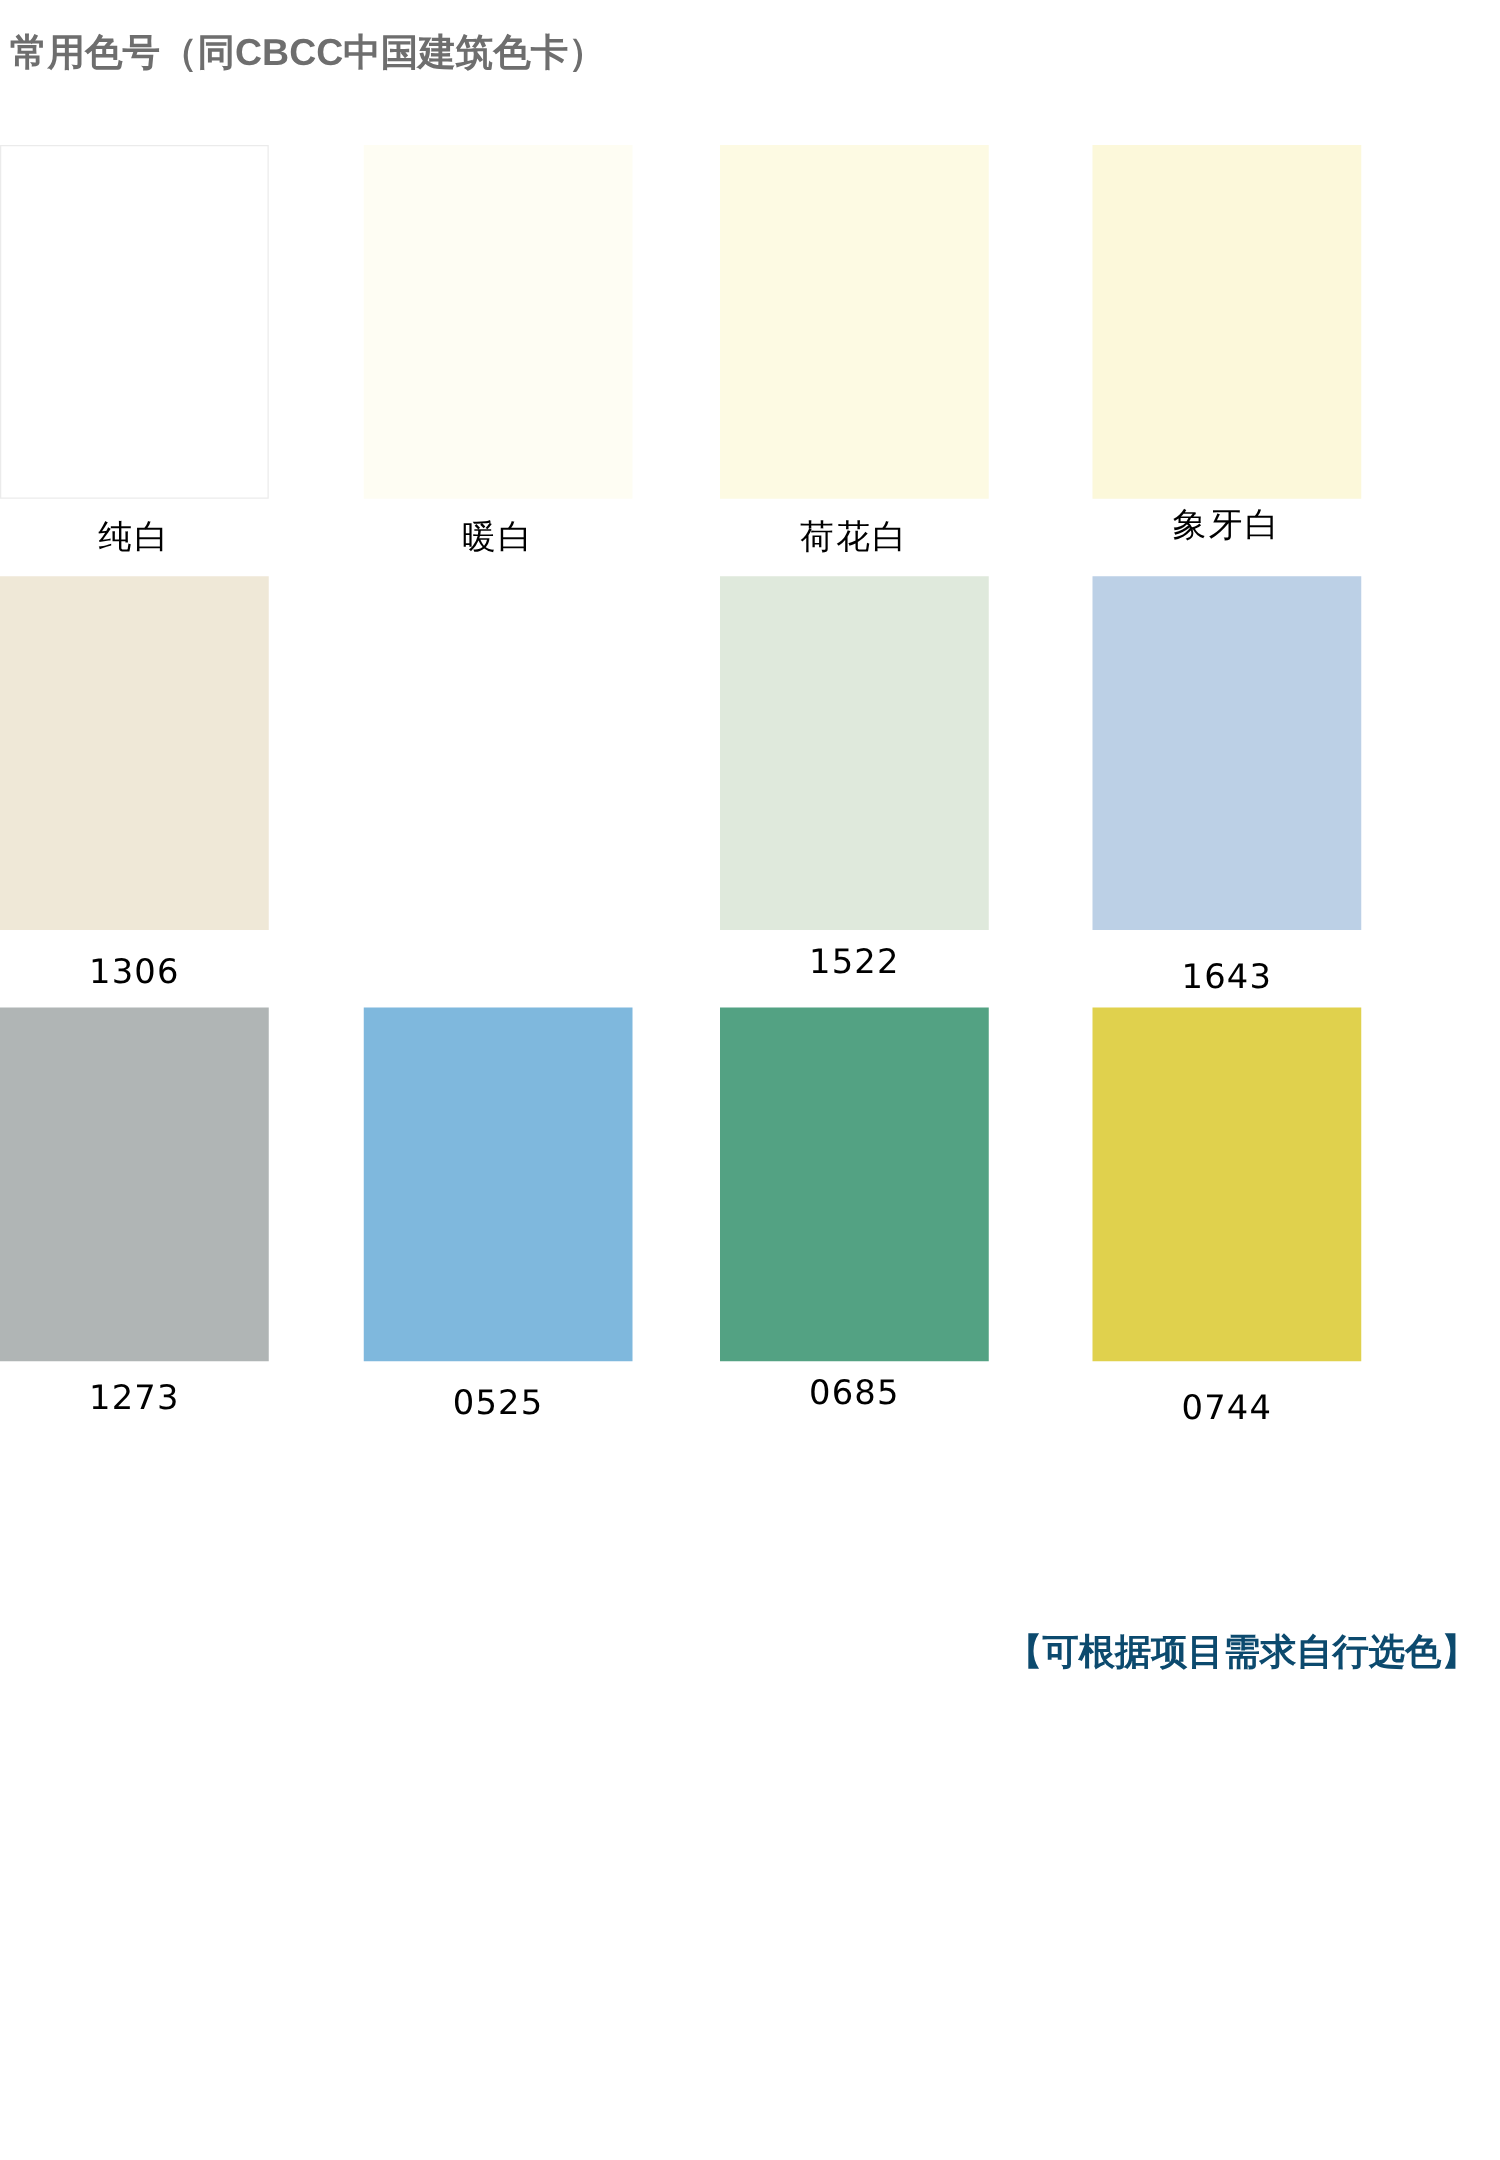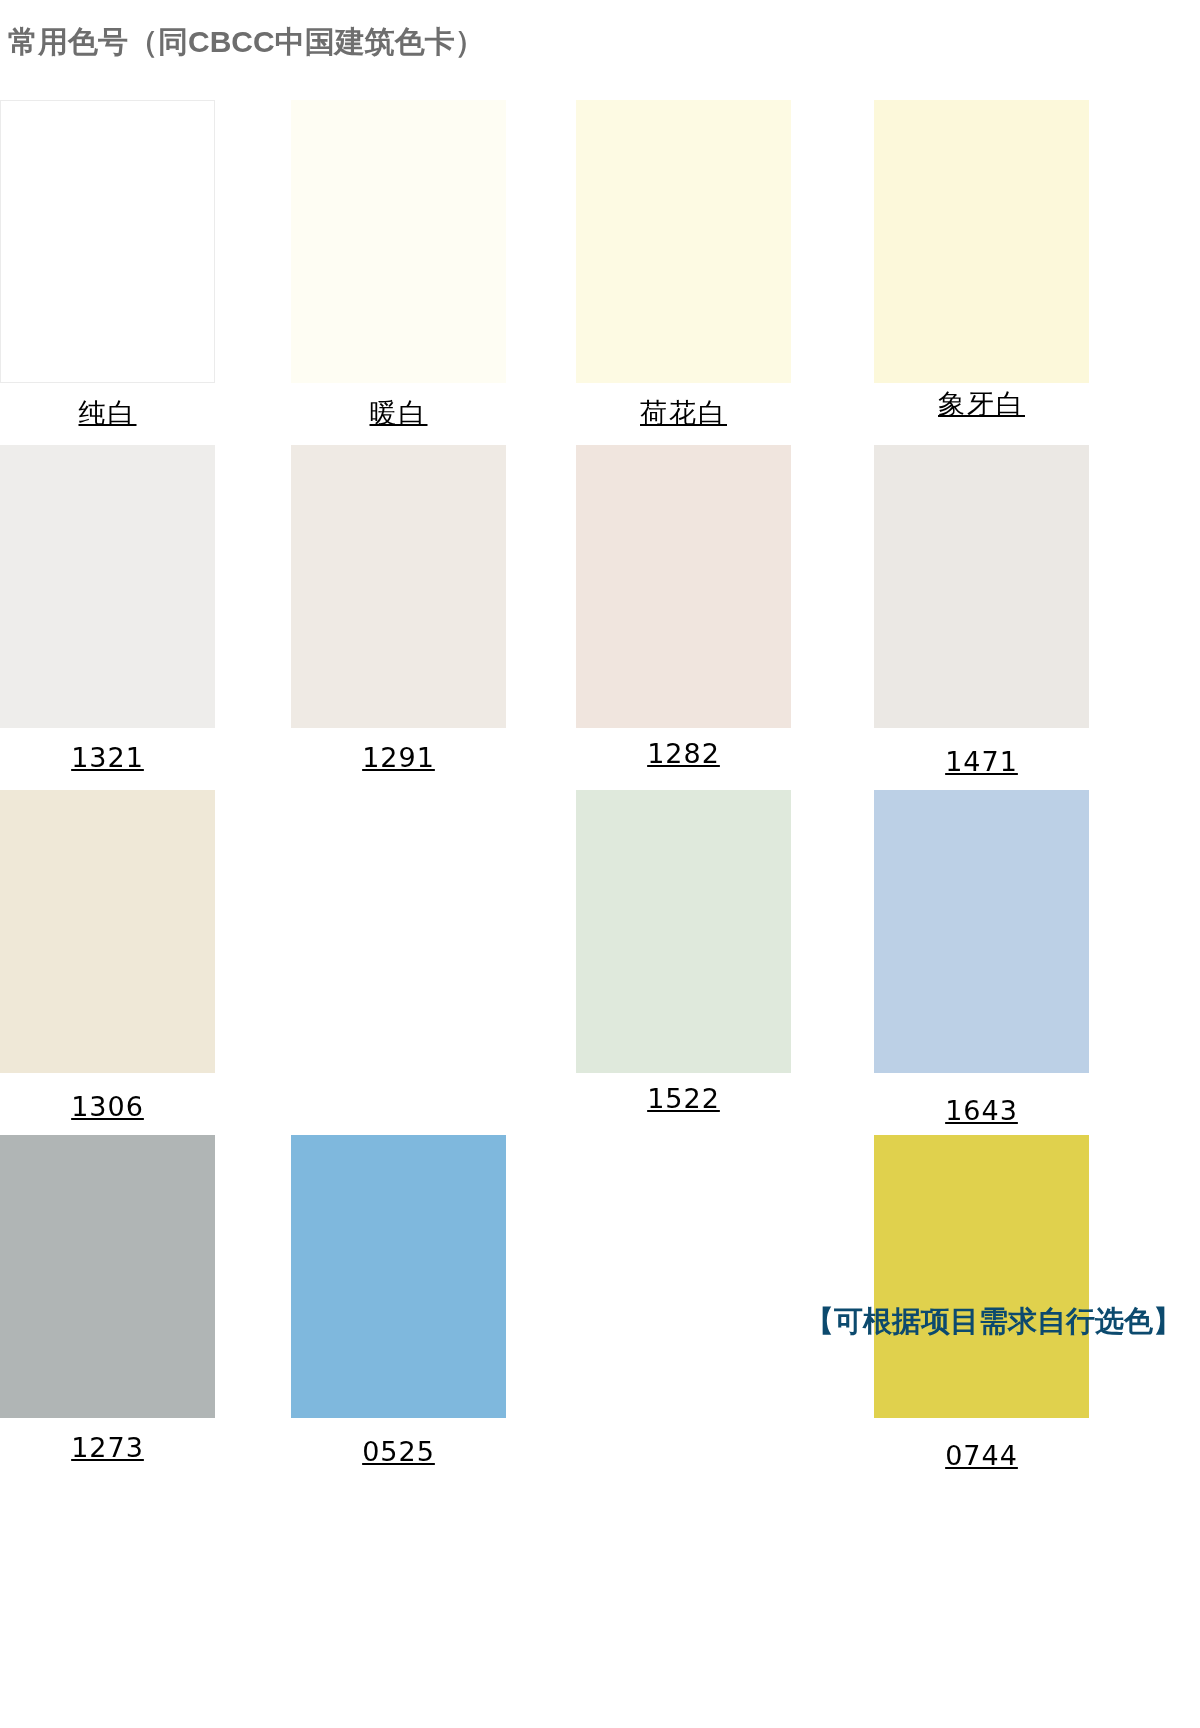--- a/index.html
+++ b/index.html
@@ -36,23 +36,22 @@
     top: 100px;
     width: 1092px;
   }
   .row {
     position: relative;
     width: 1092px;
     height: 345px;
   }
   .cell {
     position: absolute;
-    top: 0;
+    top: 16px;
     width: 215px;
-    text-decoration: underline;
   }
   .cell.c0 { left: 0px; }
   .cell.c1 { left: 291px; }
   .cell.c2 { left: 576px; }
   .cell.c3 { left: 874px; }
   .swatch {
     width: 215px;
     height: 283px;
     display: block;
   }
@@ -108,38 +107,20 @@
           <div class="swatch" style="background: rgb(253, 250, 227);"></div>
           <div class="caption cjk" style="margin-top: 14px;">荷花白</div>
         </div>
         <div class="cell c3">
           <div class="swatch" style="background: rgb(252, 248, 218);"></div>
           <div class="caption cjk" style="margin-top: 5px;">象牙白</div>
         </div>
       </div>
       <div class="row">
         <div class="cell c0">
-          <div class="swatch" style="background: rgb(238, 237, 235);"></div>
-          <div class="caption code" style="margin-top: 14px;">1321</div>
-        </div>
-        <div class="cell c1">
-          <div class="swatch" style="background: rgb(239, 234, 228);"></div>
-          <div class="caption code" style="margin-top: 14px;">1291</div>
-        </div>
-        <div class="cell c2">
-          <div class="swatch" style="background: rgb(240, 229, 222);"></div>
-          <div class="caption code" style="margin-top: 10px;">1282</div>
-        </div>
-        <div class="cell c3">
-          <div class="swatch" style="background: rgb(235, 232, 228);"></div>
-          <div class="caption code" style="margin-top: 18px;">1471</div>
-        </div>
-      </div>
-      <div class="row">
-        <div class="cell c0">
           <div class="swatch" style="background: rgb(239, 232, 215);"></div>
           <div class="caption code" style="margin-top: 18px;">1306</div>
         </div>
         <div class="cell c2">
           <div class="swatch" style="background: rgb(223, 233, 220);"></div>
           <div class="caption code" style="margin-top: 10px;">1522</div>
         </div>
         <div class="cell c3">
           <div class="swatch" style="background: rgb(188, 208, 230);"></div>
           <div class="caption code" style="margin-top: 22px;">1643</div>
@@ -147,20 +128,24 @@
       </div>
       <div class="row">
         <div class="cell c0">
           <div class="swatch" style="background: rgb(176, 181, 181);"></div>
           <div class="caption code" style="margin-top: 14px;">1273</div>
         </div>
         <div class="cell c1">
           <div class="swatch" style="background: rgb(127, 184, 221);"></div>
           <div class="caption code" style="margin-top: 18px;">0525</div>
         </div>
+        <div class="cell c2">
+          <div class="swatch" style="background: rgb(83, 162, 131);"></div>
+          <div class="caption code" style="margin-top: 10px;">0685</div>
+        </div>
         <div class="cell c3">
           <div class="swatch" style="background: rgb(224, 209, 77);"></div>
           <div class="caption code" style="margin-top: 22px;">0744</div>
         </div>
       </div>
     </div>
 
   <div class="footer">【可根据项目需求自行选色】</div>
 
 </div>

